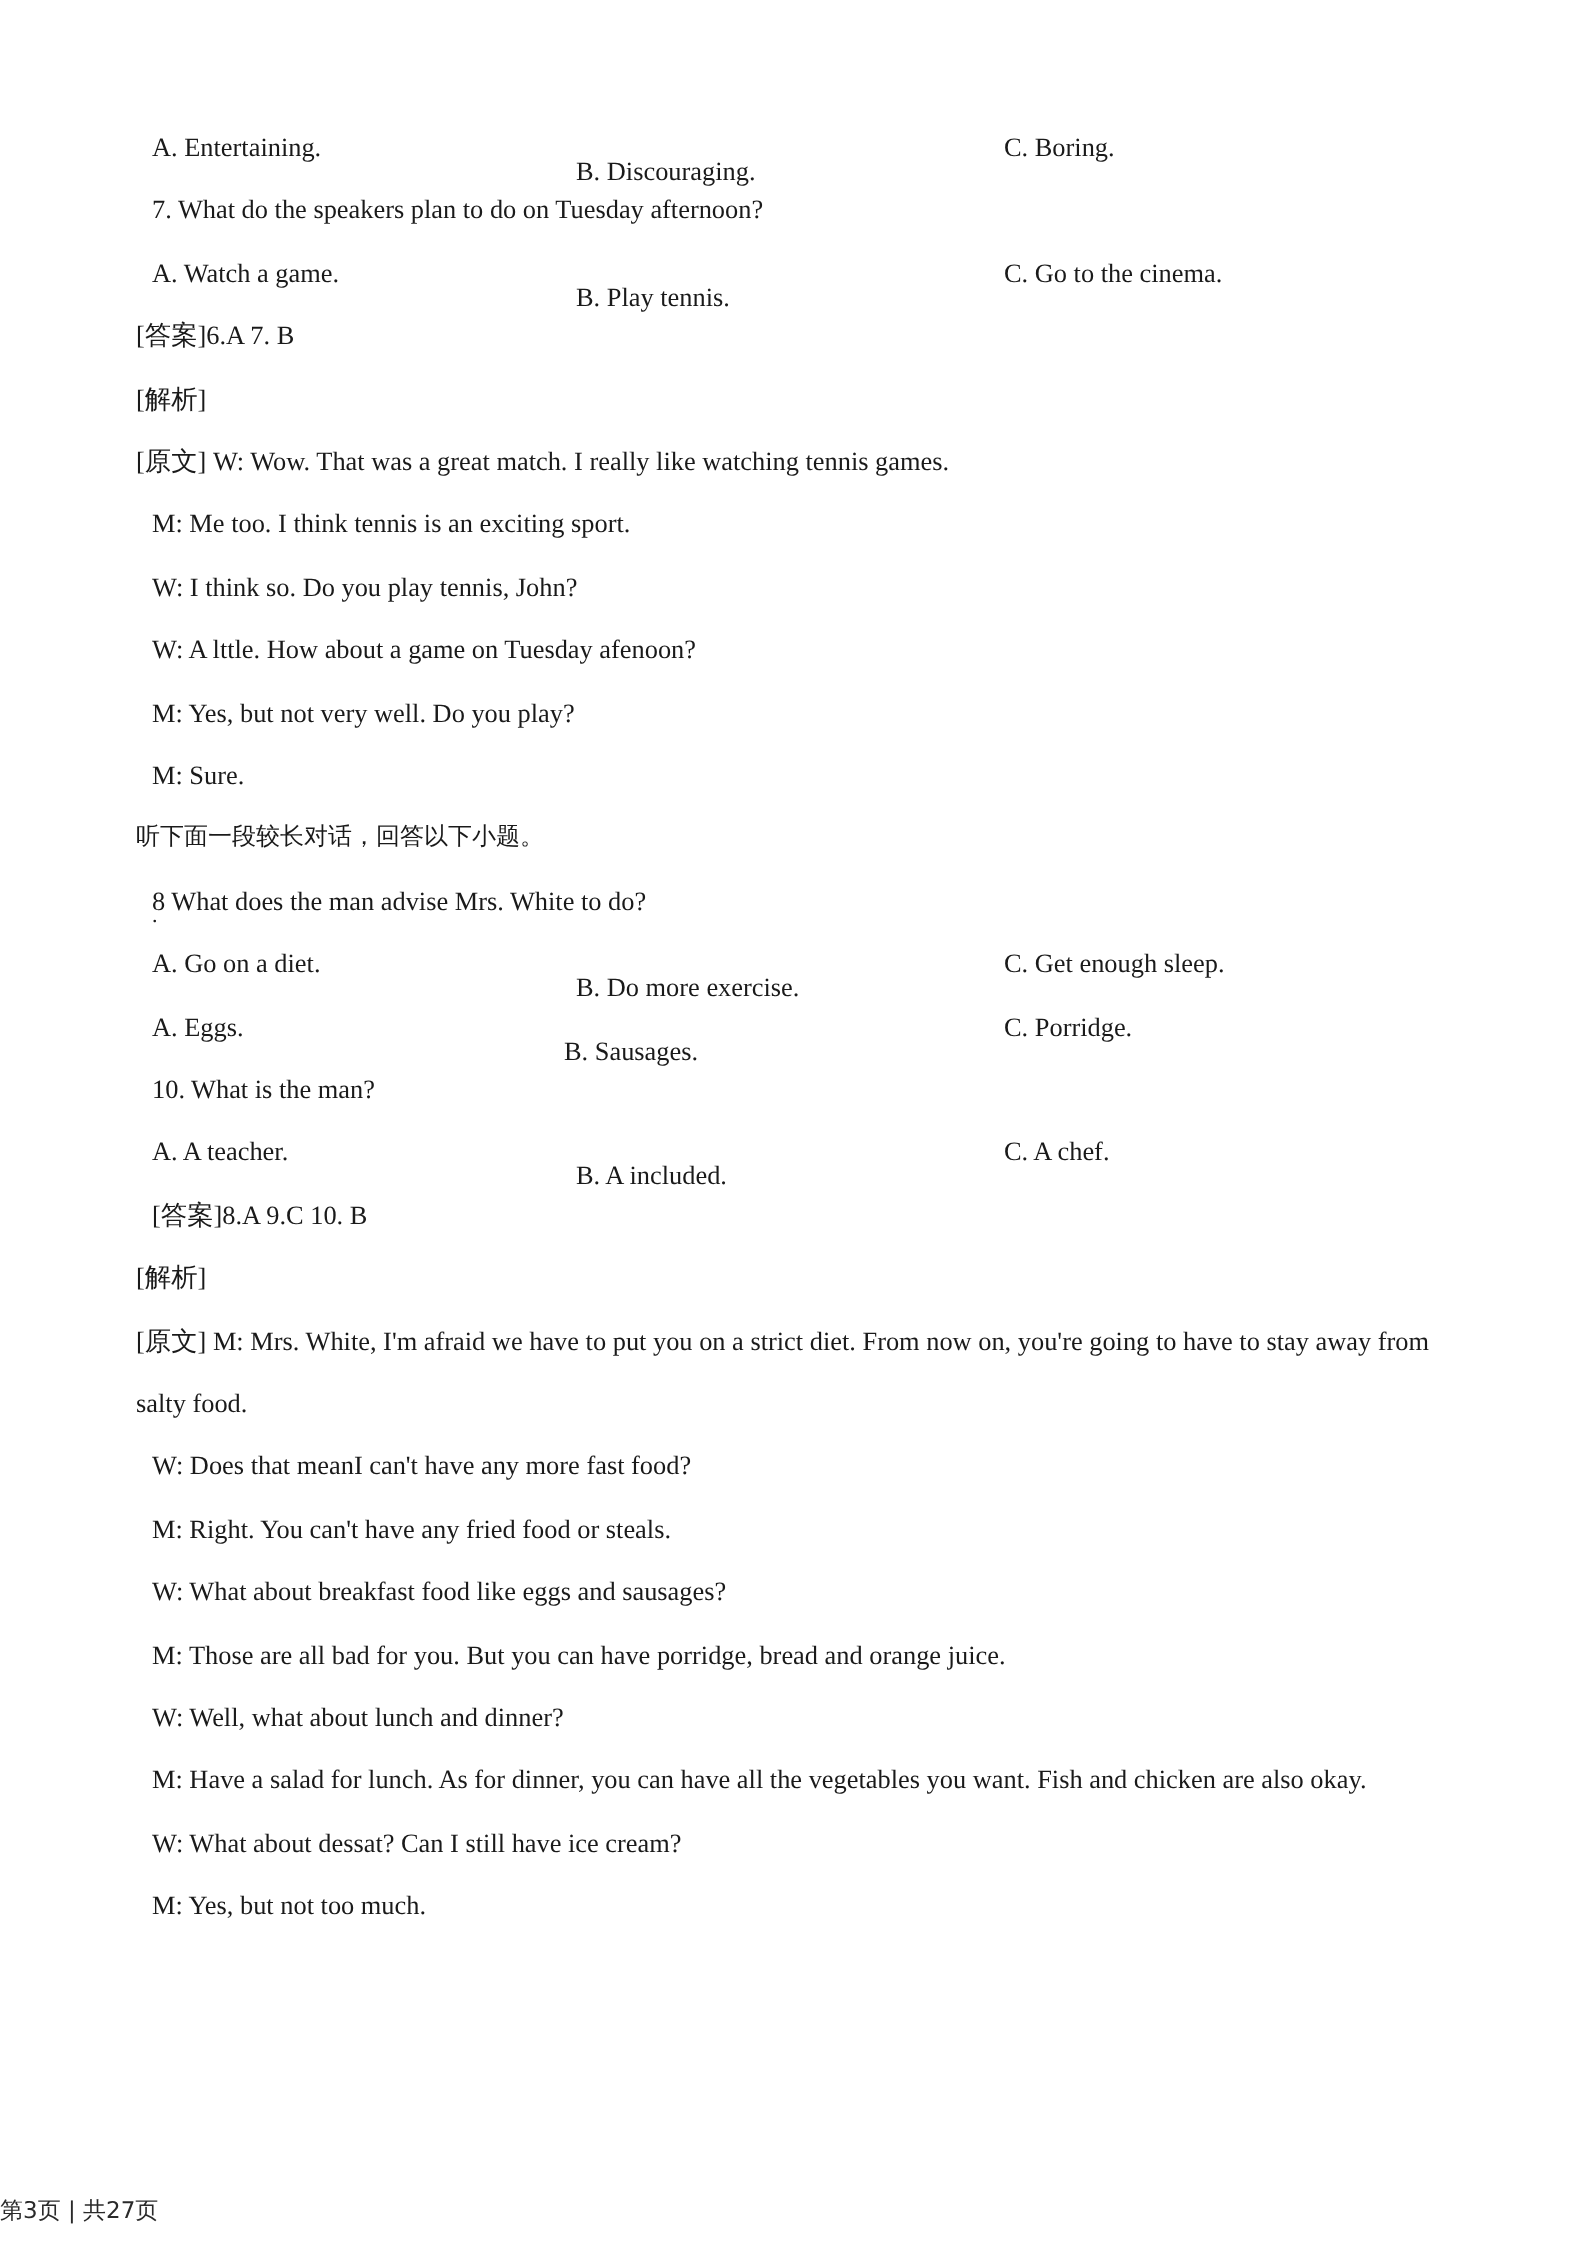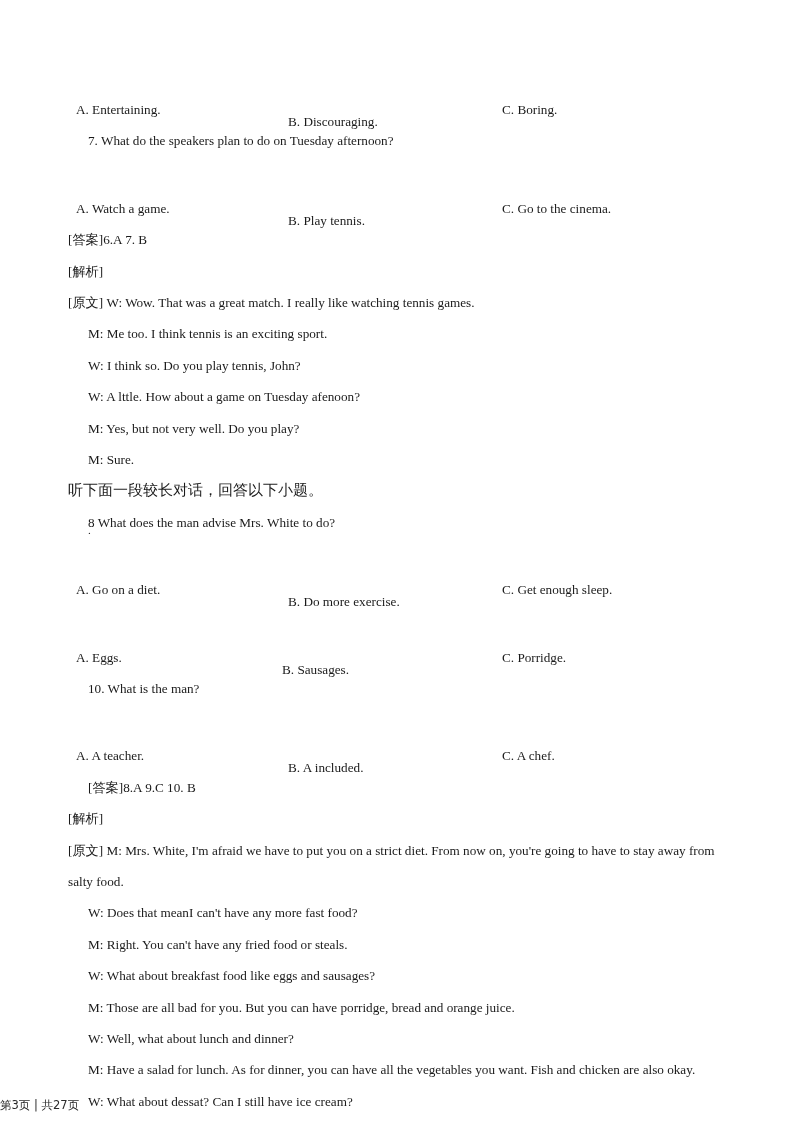--- a/index.html
+++ b/index.html
@@ -22,41 +22,39 @@
     top: 58px;
     width: 660px;
   }
   .line {
     font-size: 13.2px;
     line-height: 31.4px;
     white-space: nowrap;
   }
   .line.indent {
     padding-left: 8px;
-    margin-left: 12px;
   }
   .line.wrap {
     white-space: normal;
     line-height: 31.4px;
   }
   .opts {
     position: relative;
     height: 31.4px;
     font-size: 13.2px;
     line-height: 31.4px;
-    margin-top: 36px;
   }
   .opts .oa { position: absolute; left: 8px; top: 0; }
   .opts .ob { position: absolute; left: 220px; top: 12px; }
   .opts .oc { position: absolute; left: 434px; top: 0; }
   .opts.narrow .ob { left: 214px; }
   .opts.narrow .oc { left: 434px; }
   .cn {
     font-family: "DejaVu Sans", sans-serif;
-    font-size: 15px;
+    font-size: 12px;
   }
   .q8 {
     position: relative;
   }
   .q8 .dot {
     position: absolute;
     left: 8px;
     top: 18px;
     font-size: 11px;
     line-height: 10px;

